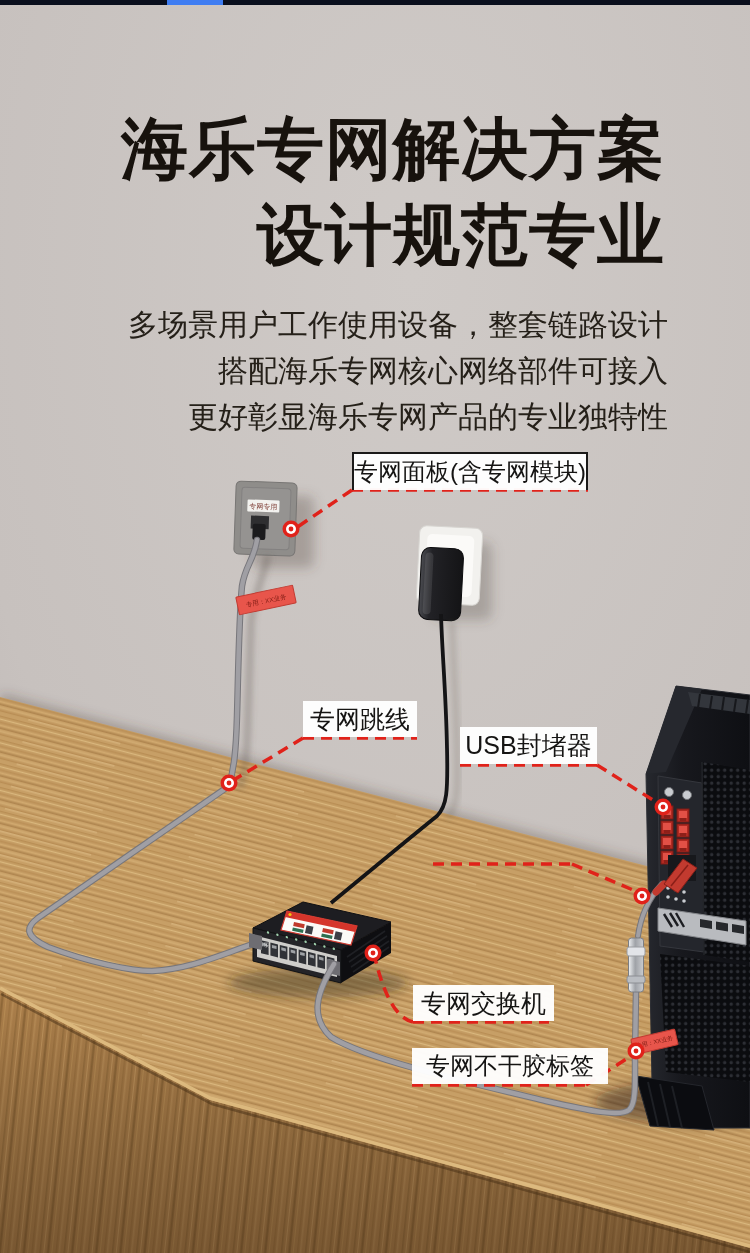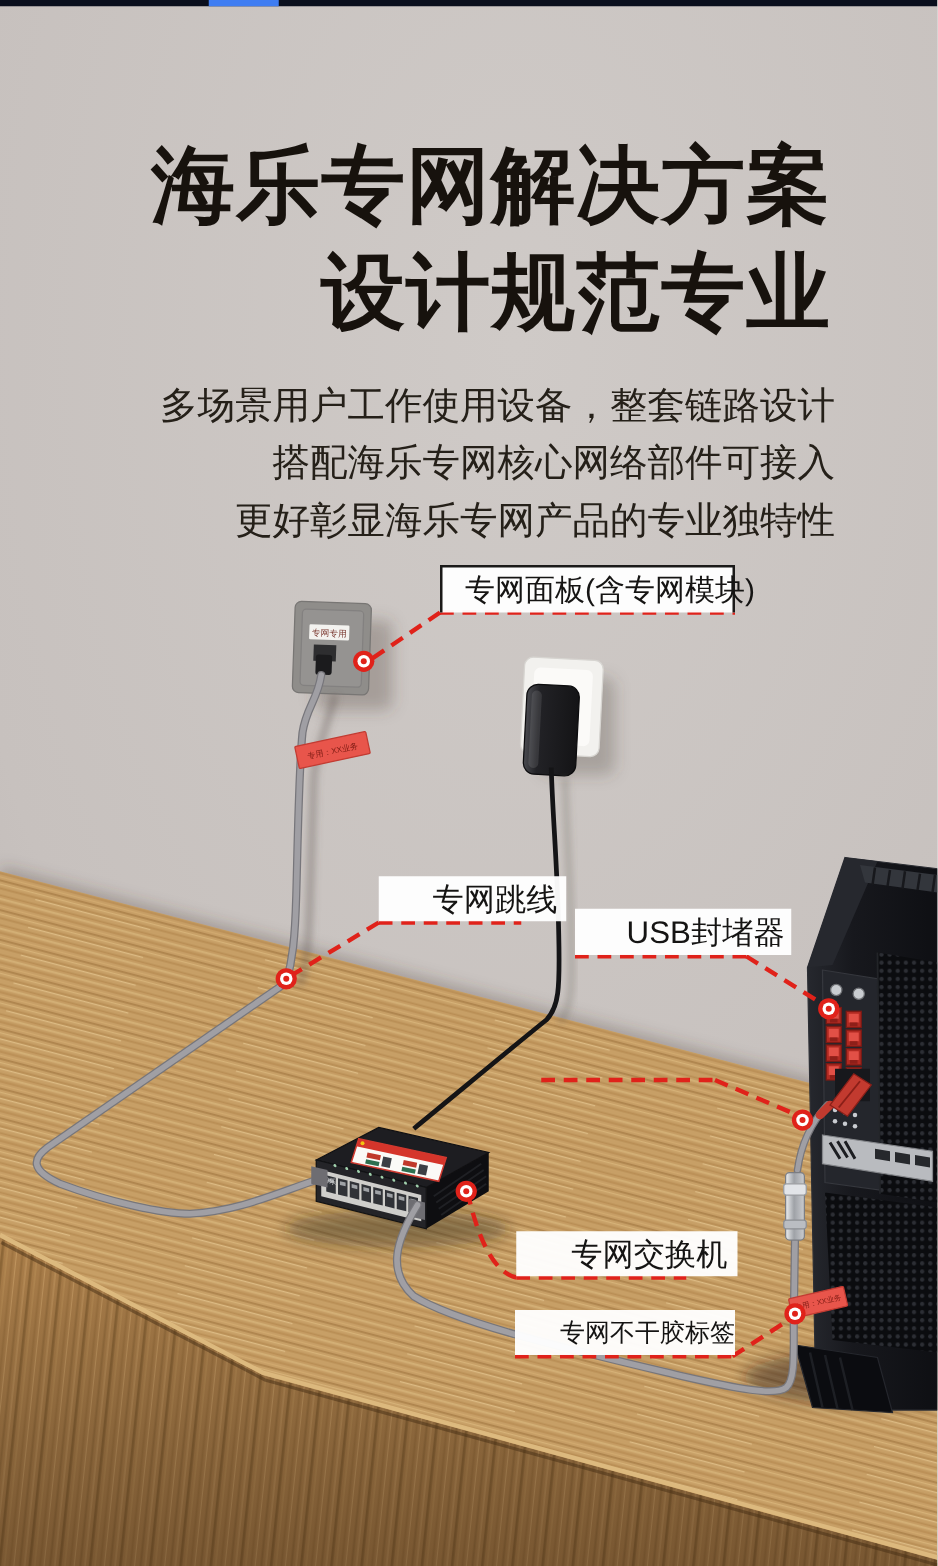--- a/index.html
+++ b/index.html
@@ -5,28 +5,28 @@
   html,body{margin:0;padding:0;background:#e8e8e8;}
   .stage{position:relative;width:750px;height:1253px;overflow:hidden;
          background:#c8c3c0;font-family:"Liberation Sans",sans-serif;}
   .stage svg{position:absolute;left:0;top:0;z-index:1;}
   .title-block{position:absolute;top:106px;right:85px;z-index:3;text-align:right;
     font-weight:900;color:#17120d;font-size:67px;line-height:86px;letter-spacing:1px;margin-left:36px;}
   .intro-block{position:absolute;top:302px;right:82px;z-index:3;text-align:right;
     font-size:30px;line-height:46px;color:#252019;font-weight:400;}
   .callout{position:absolute;z-index:4;background:rgba(255,255,255,.96);color:#151413;
     display:flex;align-items:center;justify-content:center;font-weight:500;
-    font-size:25px;white-space:nowrap;padding-left:36px;}
+    font-size:25px;white-space:nowrap;}
   #c1{left:352px;top:452px;width:236px;height:38px;font-size:24px;
       border:2px solid #1b1a19;border-bottom:none;box-sizing:border-box;}
   #c2{left:303px;top:701px;width:114px;height:36px;}
   #c3{left:460px;top:727px;width:137px;height:37px;}
   #c4{left:433px;top:826px;width:139px;height:37px;}
   #c5{left:413px;top:985px;width:141px;height:36px;}
-  #c6{left:412px;top:1048px;width:140px;height:36px;font-size:20px;}
+  #c6{left:412px;top:1048px;width:196px;height:36px;font-size:24px;}
 </style>
 </head>
 <body>
 
 <div class="stage">
 
 <svg width="750" height="1253" viewBox="0 0 750 1253">
   <defs>
     <radialGradient id="wallG" cx="0.55" cy="0.22" r="1.1">
       <stop offset="0" stop-color="#cfcac7"></stop>

